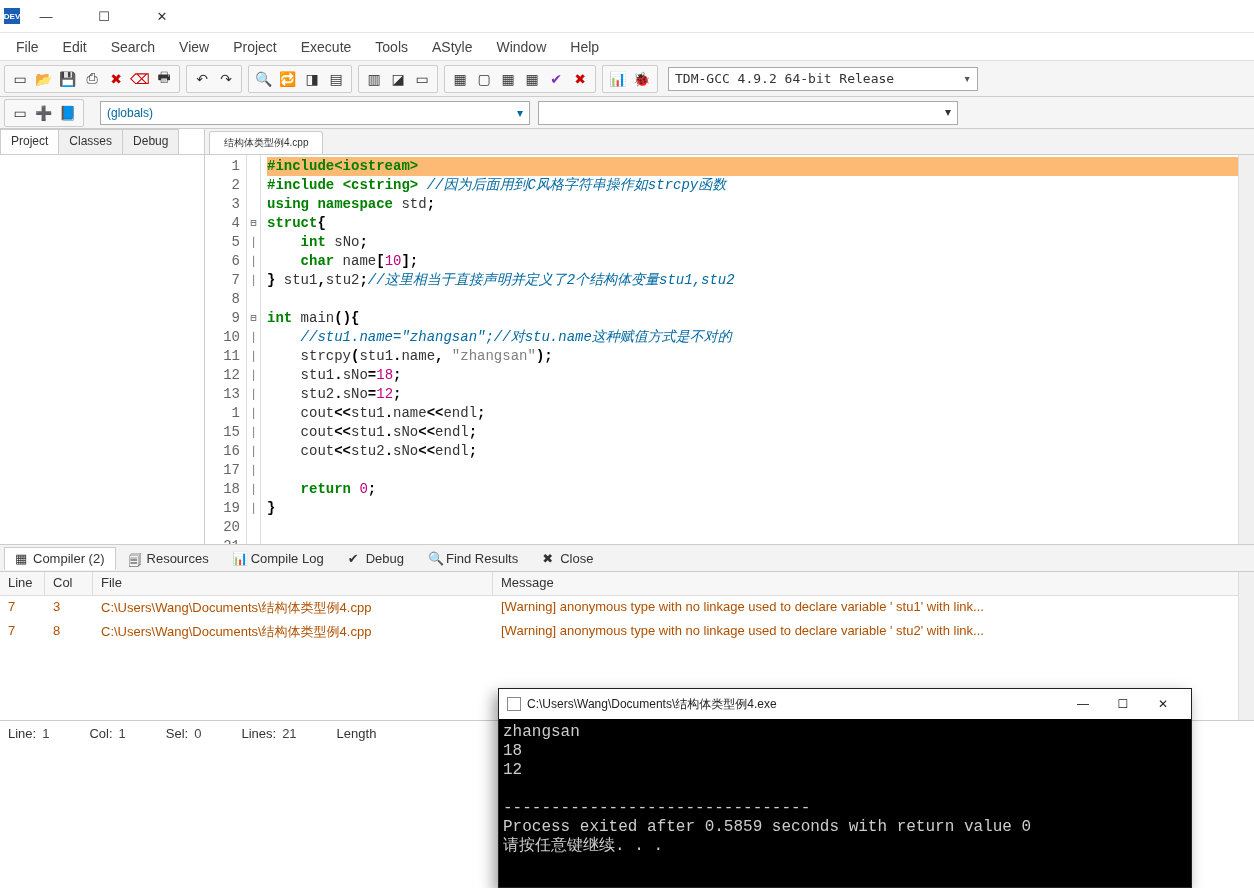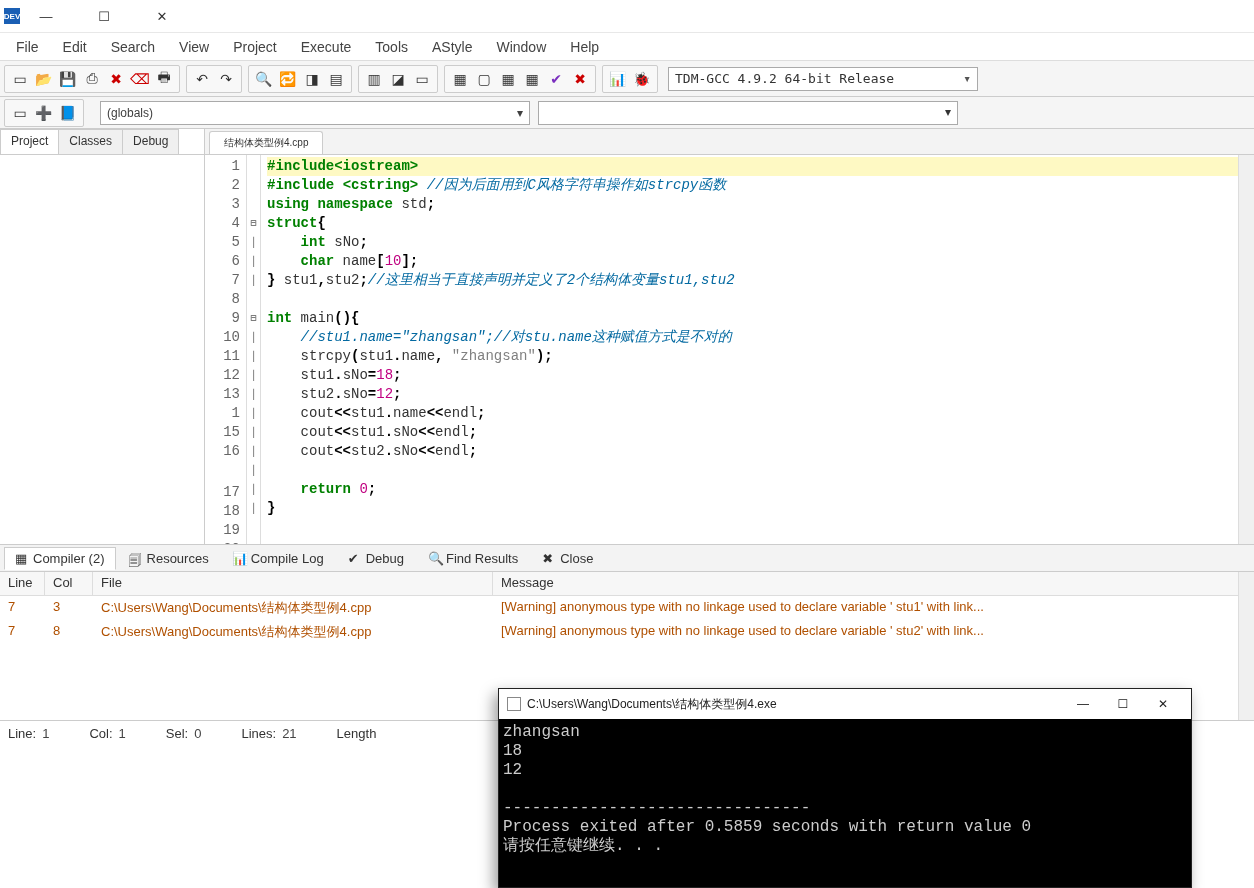--- a/index.html
+++ b/index.html
@@ -10,39 +10,39 @@
 .win-controls { display: flex; gap: 18px; padding-right:8px;}
 .win-controls div { width: 40px; height: 20px; display:flex; align-items:center; justify-content:center; color:#333; font-size:13px; cursor:pointer;}
 .menubar { height: 28px; display: flex; align-items: center; padding: 0 6px; gap: 4px; background:#fff; border-bottom:1px solid #ddd;}
 .menubar > div { padding: 2px 10px; color: #444; font-size: 14px; cursor:pointer;}
 .toolbar { height: 36px; background: #f5f5f5; border-bottom: 1px solid #ccc; display: flex; align-items: center; padding: 2px 4px; gap: 2px;}
 .tbgroup { display:flex; align-items:center; gap:2px; padding:0 4px; border:1px solid #ccc; border-radius:2px; height:28px; background:#f8f8f8; margin-right:4px;}
 .tbbtn { width: 22px; height: 22px; display:flex; align-items:center; justify-content:center; cursor:pointer; font-size:14px;}
 .compiler-select { flex:0 0 310px; height:24px; border:1px solid #aaa; background:#fff; display:flex; align-items:center; padding:0 6px; font-family:"Consolas",monospace; font-size:13px; color:#333; margin-left:4px; position:relative;}
 .compiler-select::after { content:"▾"; position:absolute; right:6px; color:#555;}
 .toolbar2 { height: 32px; background: #f5f5f5; border-bottom: 1px solid #ccc; display: flex; align-items: center; padding: 2px 4px; gap:2px;}
-.globals-select { width:430px; height:24px; border:1px solid #aaa; background:#fff; display:flex; align-items:center; padding:0 6px; color:#404040; position:relative; margin-left:10px;}
+.globals-select { width:430px; height:24px; border:1px solid #aaa; background:#fff; display:flex; align-items:center; padding:0 6px; color:#0369a1; position:relative; margin-left:10px;}
 .globals-select::after { content:"▾"; position:absolute; right:6px;}
 .empty-select { width:420px; height:24px; border:1px solid #aaa; background:#fff; margin-left:6px; position:relative;}
 .empty-select::after { content:"▾"; position:absolute; right:6px; top:3px;}
 .main { display:flex; height: 415px;}
 .leftpane { width: 205px; border-right:1px solid #ccc; background:#fff;}
 .lefttabs { display:flex; height:26px; border-bottom:1px solid #ccc;}
 .lefttabs div { padding: 4px 10px; border:1px solid #ccc; border-bottom:none; background:#f0f0f0; font-size:12px; cursor:pointer; margin-right:-1px;}
 .lefttabs div.active { background:#fff;}
 .editor-area { flex:1; display:flex; flex-direction:column;}
 .editortabs { height:26px; display:flex; align-items:flex-end; border-bottom:1px solid #ccc; padding-left:4px; background:#f3f3f3;}
 .editortab { padding:4px 14px; border:1px solid #ccc; border-bottom:none; background:#fff; font-size:10px; border-top-left-radius:3px; border-top-right-radius:3px;}
 .code { flex:1; display:flex; font-family: Consolas, "Courier New", monospace; font-size:14px; line-height:19px; overflow:hidden; position:relative;}
 .gutter { width:42px; background:#fff; border-right:1px solid #ddd; text-align:right; padding:2px 6px 2px 2px; color:#666;}
 .fold { width:14px; background:#fff; border-right:1px solid #ddd; padding-top:2px;}
 .fold div { height:19px; display:flex; align-items:center; justify-content:center; font-size:10px; color:#555;}
 .codelines { flex:1; padding:2px 6px; white-space:pre; overflow:auto;}
 .codelines .row { height:19px;}
-.hl-current { background:#fef9c3;}
+.hl-current { background:#fdba74;}
 .kw { color:#008000; font-weight:bold;}
 .kw2 { color:#000; font-weight:bold;}
 .str { color:#808080;}
 .cmt { color:#0369a1; font-style:italic;}
 .num { color:#c00080;}
 .inc { color:#008000; font-weight:bold;}
 .bottomtabs { height:28px; border-top:1px solid #ccc; border-bottom:1px solid #ccc; background:#f3f3f3; display:flex; align-items:center; padding:0 4px; gap:2px;}
 .btab { padding:3px 10px; display:flex; align-items:center; gap:4px; border:1px solid transparent; cursor:pointer; font-size:13px;}
 .btab.active { background:#fff; border:1px solid #ccc; border-bottom-color:#fff;}
 .bticon { width:14px; height:14px; display:inline-block;}
@@ -162,21 +162,21 @@
           <div style="height: 19px;">7</div>
           <div style="height: 19px;">8</div>
           <div style="height: 19px;">9</div>
           <div style="height: 19px;">10</div>
           <div style="height: 19px;">11</div>
           <div style="height: 19px;">12</div>
           <div style="height: 19px;">13</div>
           <div style="height: 19px;">1</div>
           <div style="height: 19px;">15</div>
           <div style="height: 19px;">16</div>
-          <div style="height: 19px; margin-top: 22px;">17</div>
+          <div style="height: 19px;">17</div>
           <div style="height: 19px;">18</div>
           <div style="height: 19px;">19</div>
           <div style="height: 19px;">20</div>
           <div style="height: 19px;">21</div>
         </div>
       <div class="fold" id="fold">
           <div></div>
           <div></div>
           <div></div>
           <div>⊟</div>

